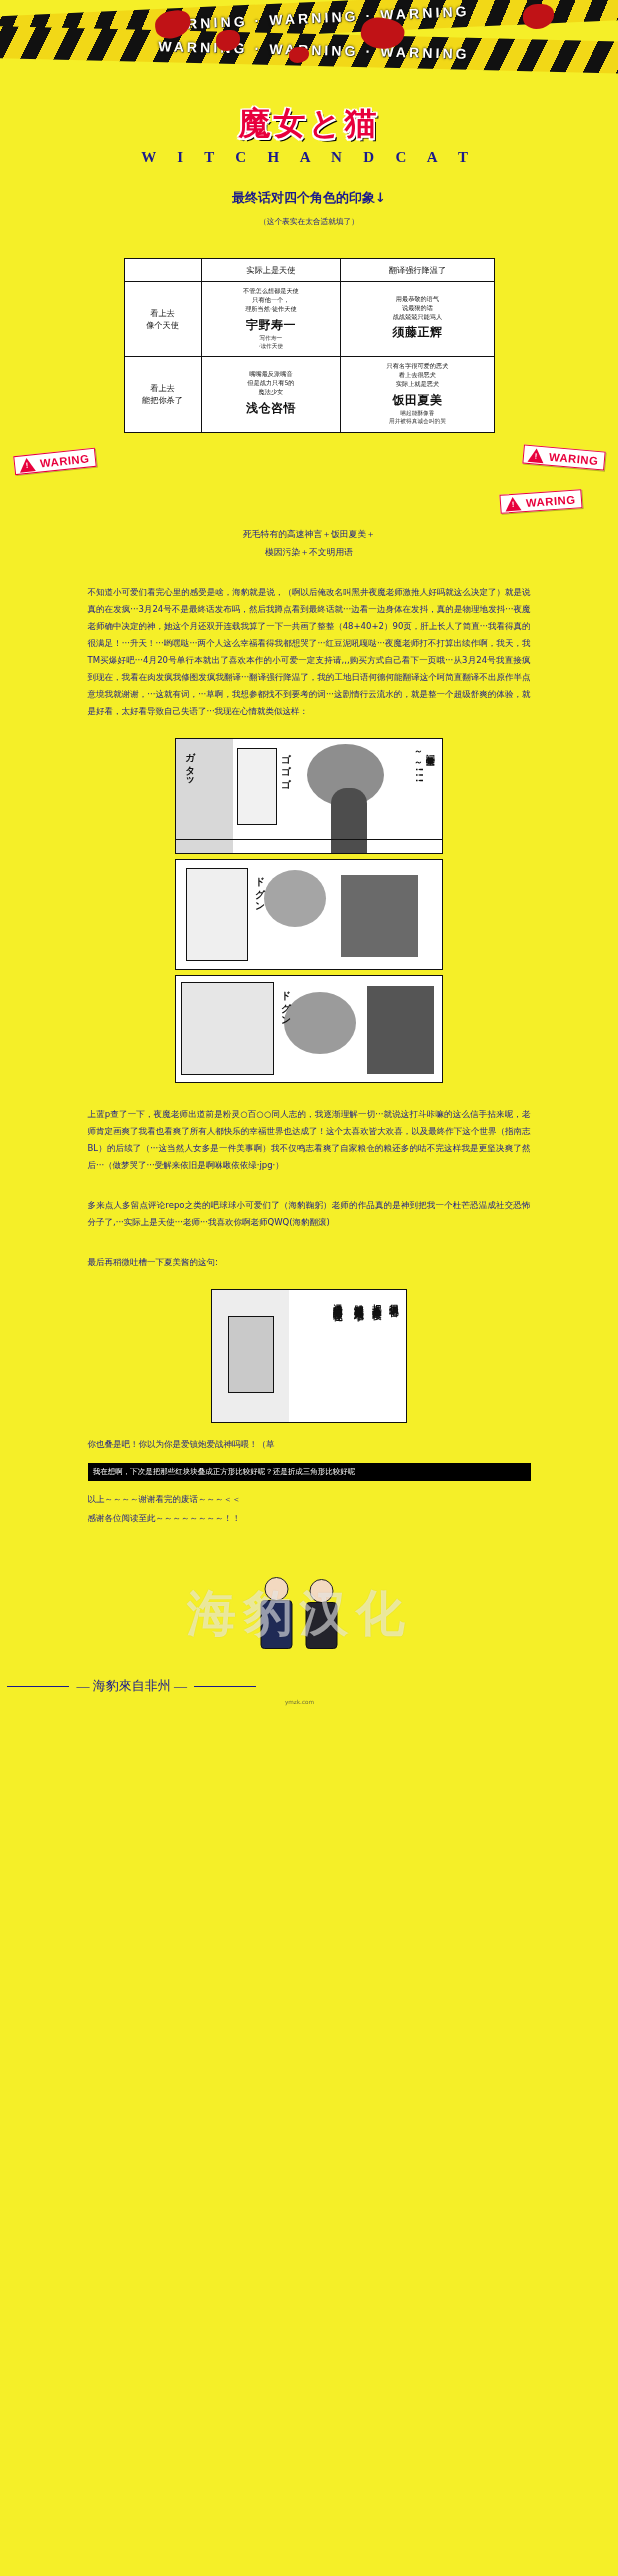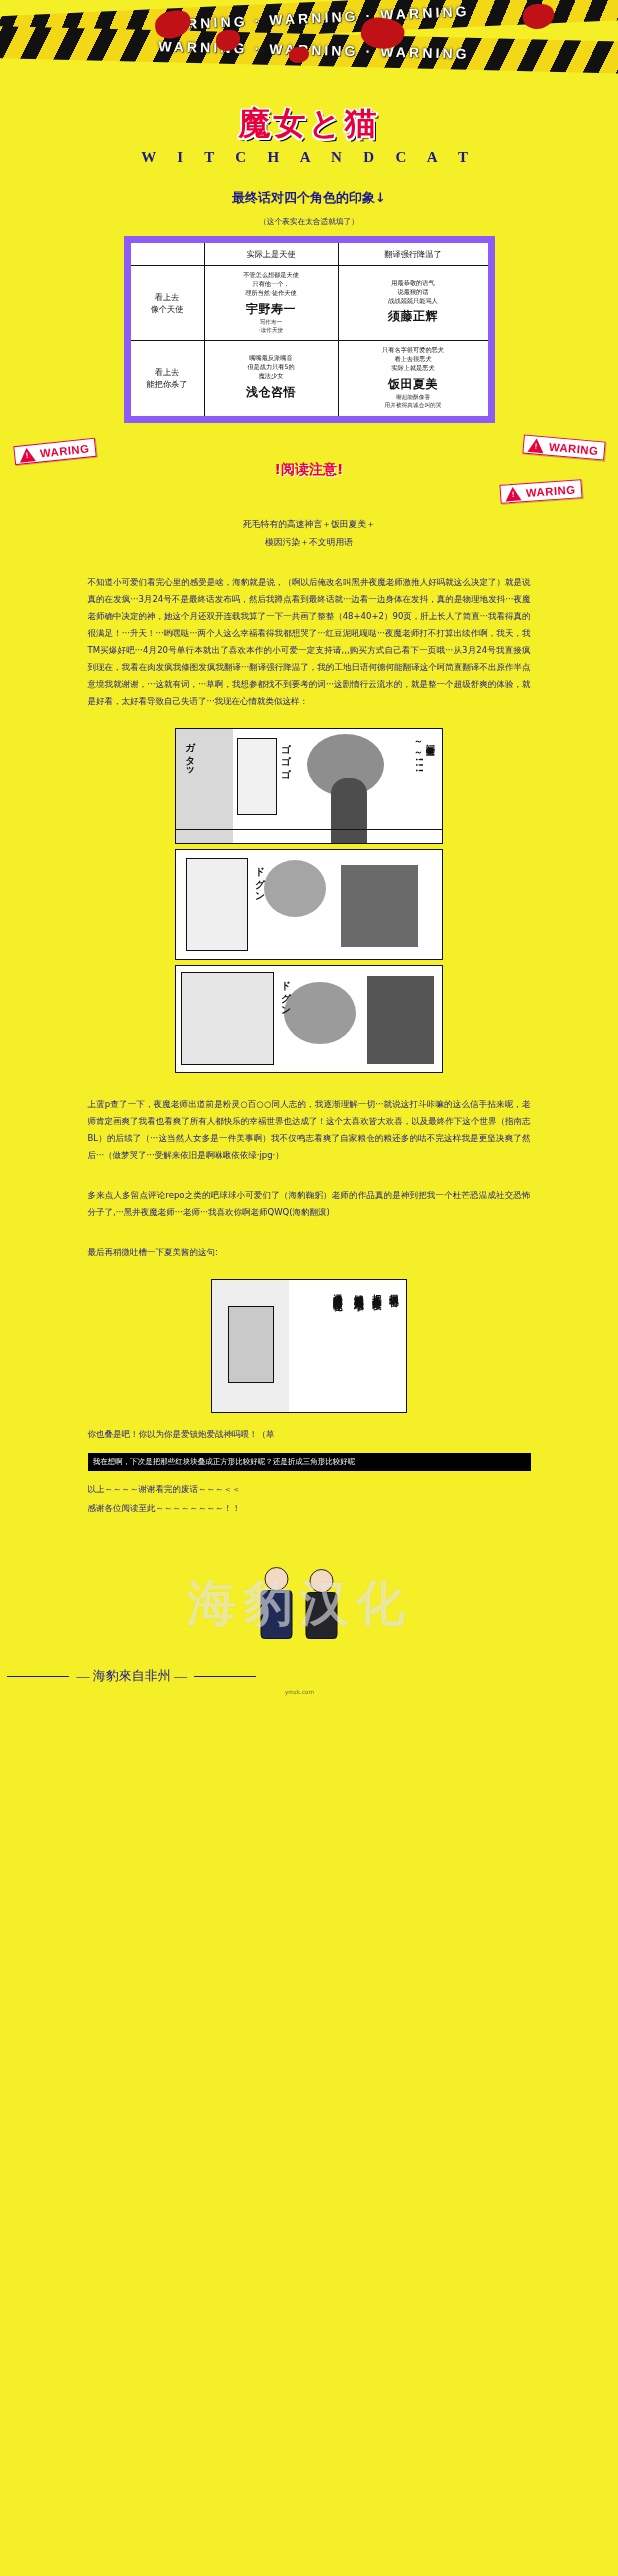--- a/index.html
+++ b/index.html
@@ -59,21 +59,22 @@
     text-align:center; margin-top:23px; font-size:13px; font-weight:bold; color:#1a1a8c;
   }
   .impr-sub {
     text-align:center; margin-top:10px; font-size:7.7px; color:#1a1a8c;
   }
 
   
   .table-wrap { display:flex; justify-content:center; margin-top:9.3px; }
   table.impr {
     border-collapse:collapse; background:#fff; width:371px;
-    border:7px solid #8b5cf6;
+    border:1px solid #8b5cf6;
+    margin-top:22px;
   }
   table.impr td, table.impr th {
     border:0.8px solid #111; vertical-align:middle; text-align:center;
     padding:5.2px 4.1px; color:#111; font-weight:normal;
   }
   .corner { width:77px; }
   .colhead { font-size:8.2px; font-weight:bold; }
   .rowhead { width:77px; font-size:8.2px; font-weight:bold; line-height:1.5; }
   .cell { height:56px; }
   .cell .note { font-size:6.2px; line-height:1.45; color:#111; }
@@ -238,21 +239,20 @@
       <span>WARING</span>
     </div>
     <div class="wsign ws2">
       <span class="tri"></span>
       <span>WARING</span>
     </div>
     <div class="wsign ws3">
       <span class="tri"></span>
       <span>WARING</span>
     </div>
-    <div class="warn-title">!阅读注意!</div>
   </div>
 
   <div class="notice">
     <div>死毛特有的高速神言＋饭田夏美＋</div>
     <div>模因污染＋不文明用语</div>
   </div>
 
   <div class="body-text">不知道小可爱们看完心里的感受是啥，海豹就是说，（啊以后俺改名叫黑井夜魔老师激推人好吗就这么决定了）就是说真的在发疯···3月24号不是最终话发布吗，然后我蹲点看到最终话就···边看一边身体在发抖，真的是物理地发抖···夜魔老师确中决定的神，她这个月还双开连载我算了一下一共画了整整（48+40+2）90页，肝上长人了简直···我看得真的很满足！···升天！···哟嘿哒···两个人这么幸福看得我都想哭了···红豆泥吼嘎哒···夜魔老师打不打算出续作啊，我天，我TM买爆好吧···4月20号单行本就出了喜欢本作的小可爱一定支持请,,,购买方式自己看下一页哦···从3月24号我直接疯到现在，我看在肉发疯我修图发疯我翻译···翻译强行降温了，我的工地日语何德何能翻译这个呵简直翻译不出原作半点意境我就谢谢，···这就有词，···草啊，我想参都找不到要考的词···这剧情行云流水的，就是整一个超级舒爽的体验，就是好看，太好看导致自己失语了···我现在心情就类似这样：</div>
 
   <div class="manga">
@@ -275,21 +275,21 @@
     <div class="panel p3">
       <div class="mg-dark" style="left:5.2px;top:6.2px;width:93px;height:93px;background:#e6e6e6;border:1px solid #111;"></div>
       <div class="mg-blob" style="left:108px;top:15.5px;width:72px;height:62px;background:#9b9b9b;"></div>
       <div class="mg-dark" style="left:191px;top:10.3px;width:67px;height:88px;background:#555;"></div>
       <div class="mg-txt" style="left:103px;top:8.2px;">ドグン</div>
     </div>
   </div>
 
   <div class="body-text">上蓝p查了一下，夜魔老师出道前是粉灵○百○○同人志的，我逐渐理解一切···就说这打斗咔嘛的这么信手拈来呢，老师肯定画爽了我看也看爽了所有人都快乐的幸福世界也达成了！这个太喜欢皆大欢喜，以及最终作下这个世界（指南志BL）的后续了（···这当然人女多是一件美事啊）我不仅鸣志看爽了自家粮仓的粮还多的咕不完这样我是更坚决爽了然后···（做梦哭了···受解来依旧是啊咻啾依依绿·jpg·）</div>
 
-  <div class="body-text">多来点人多留点评论repo之类的吧球球小可爱们了（海豹鞠躬）老师的作品真的是神到把我一个杜芒恐温成社交恐怖分子了,···黑井夜魔老师···老师···我喜欢你啊老师QWQ(海豹翻滚)</div>
+  <div class="body-text">多来点人多留点评论repo之类的吧球球小可爱们了（海豹鞠躬）老师的作品真的是神到把我一个杜芒恐温成社交恐怖分子了,···实际上是天使···老师···我喜欢你啊老师QWQ(海豹翻滚)</div>
 
   <div class="body-text">最后再稍微吐槽一下夏美酱的这句:</div>
 
   <div class="manga2">
     <div class="panelB">
       <div class="mg-dark" style="left:0;top:0;width:77px;height:134px;background:#ededed;"></div>
       <div class="mg-dark" style="left:15.5px;top:26px;width:46px;height:77px;background:#c9c9c9;border:1px solid #111;"></div>
       <div class="vtxt" style="right:6.2px;top:7.2px;font-size:9.3px;">很属害吧！</div>
       <div class="vtxt" style="right:23px;top:7.2px;font-size:9.3px;">把人折叠起来後</div>
       <div class="vtxt" style="right:41px;top:7.2px;font-size:9.3px;">體積就能意外地小</div>

